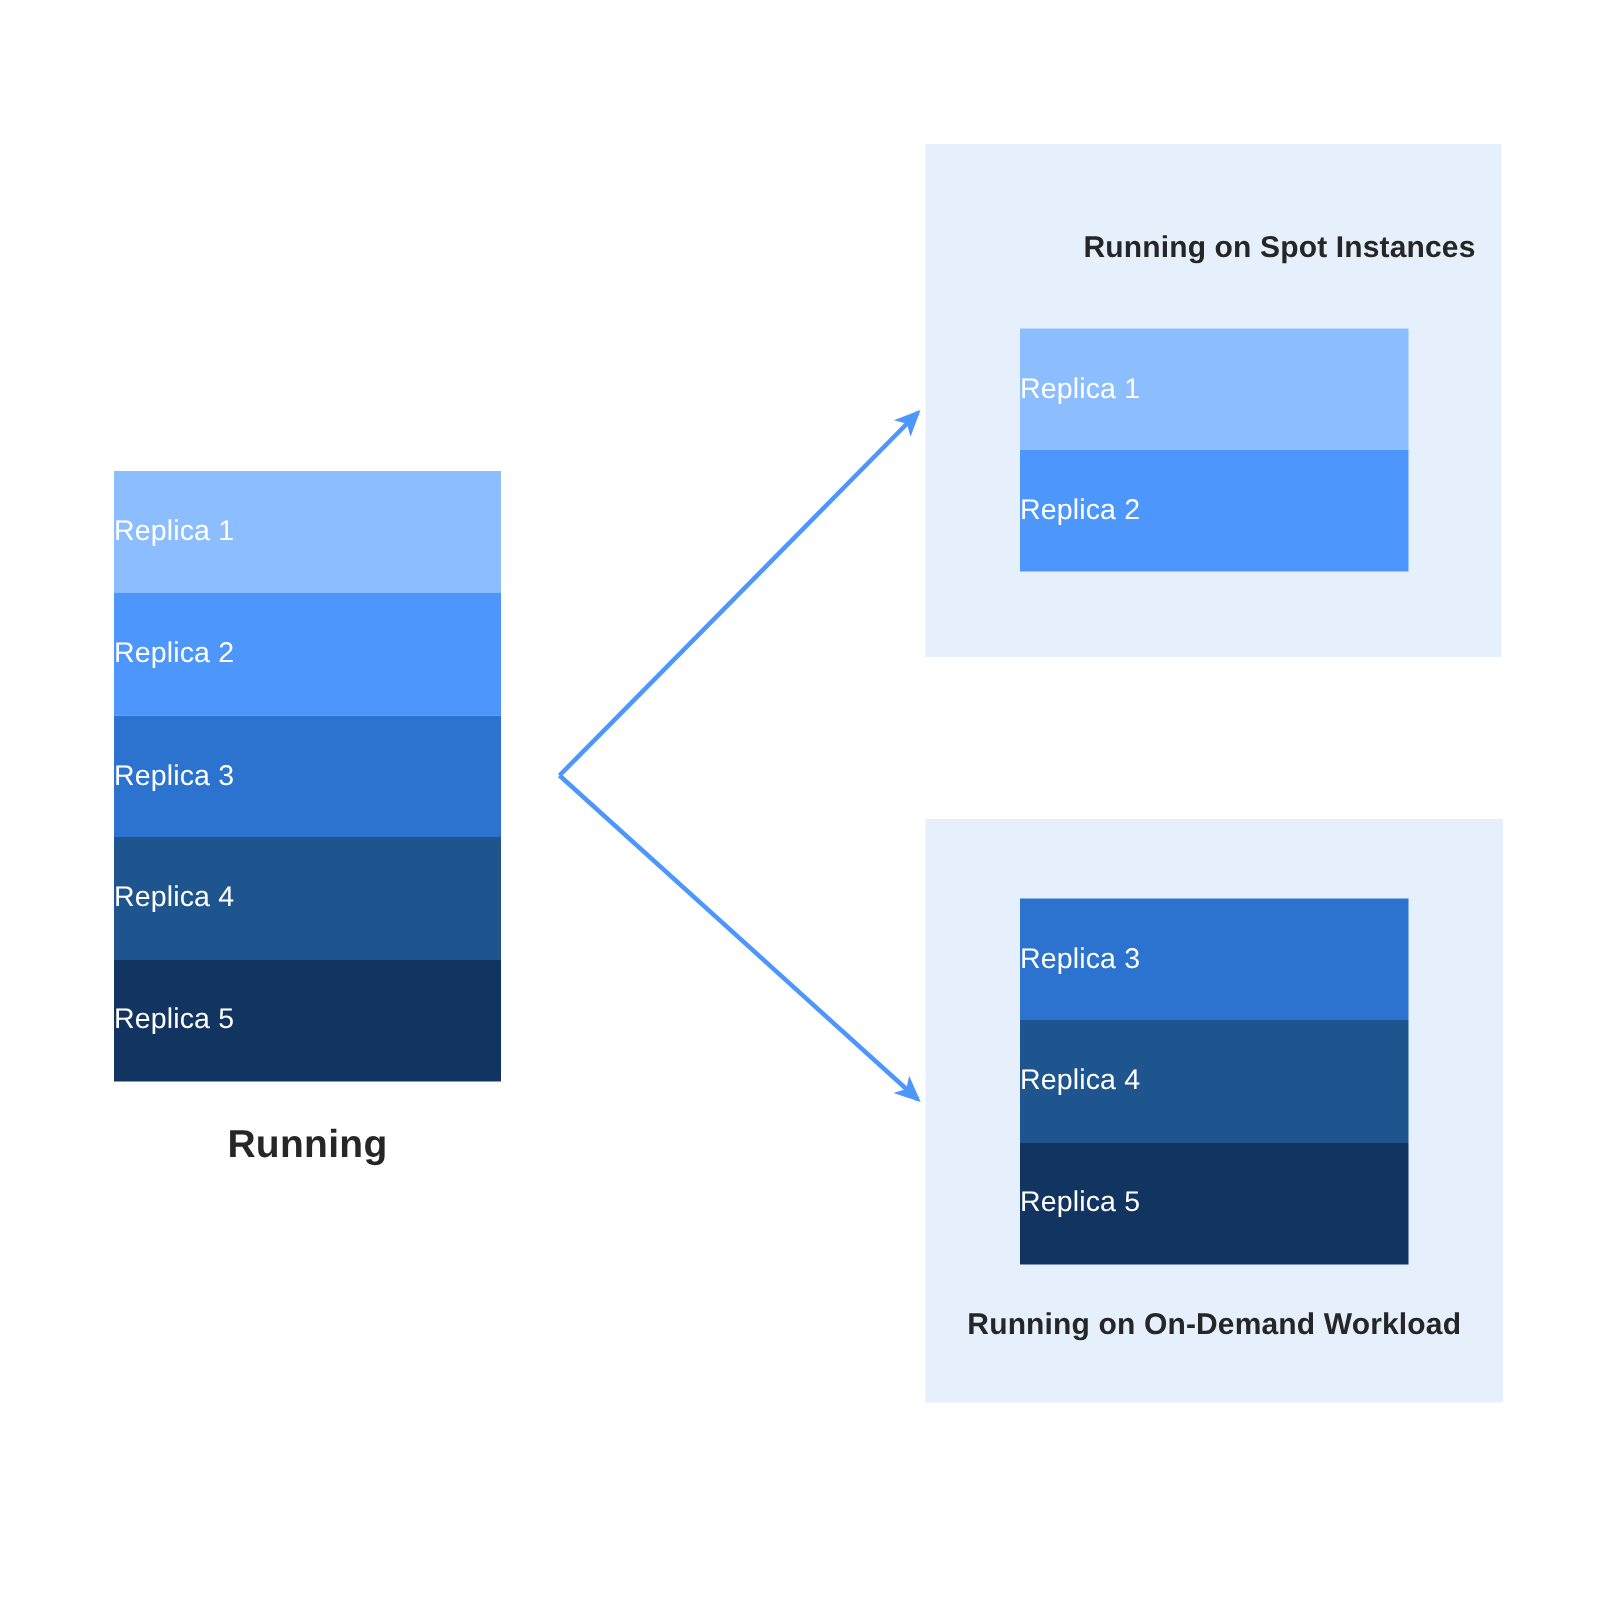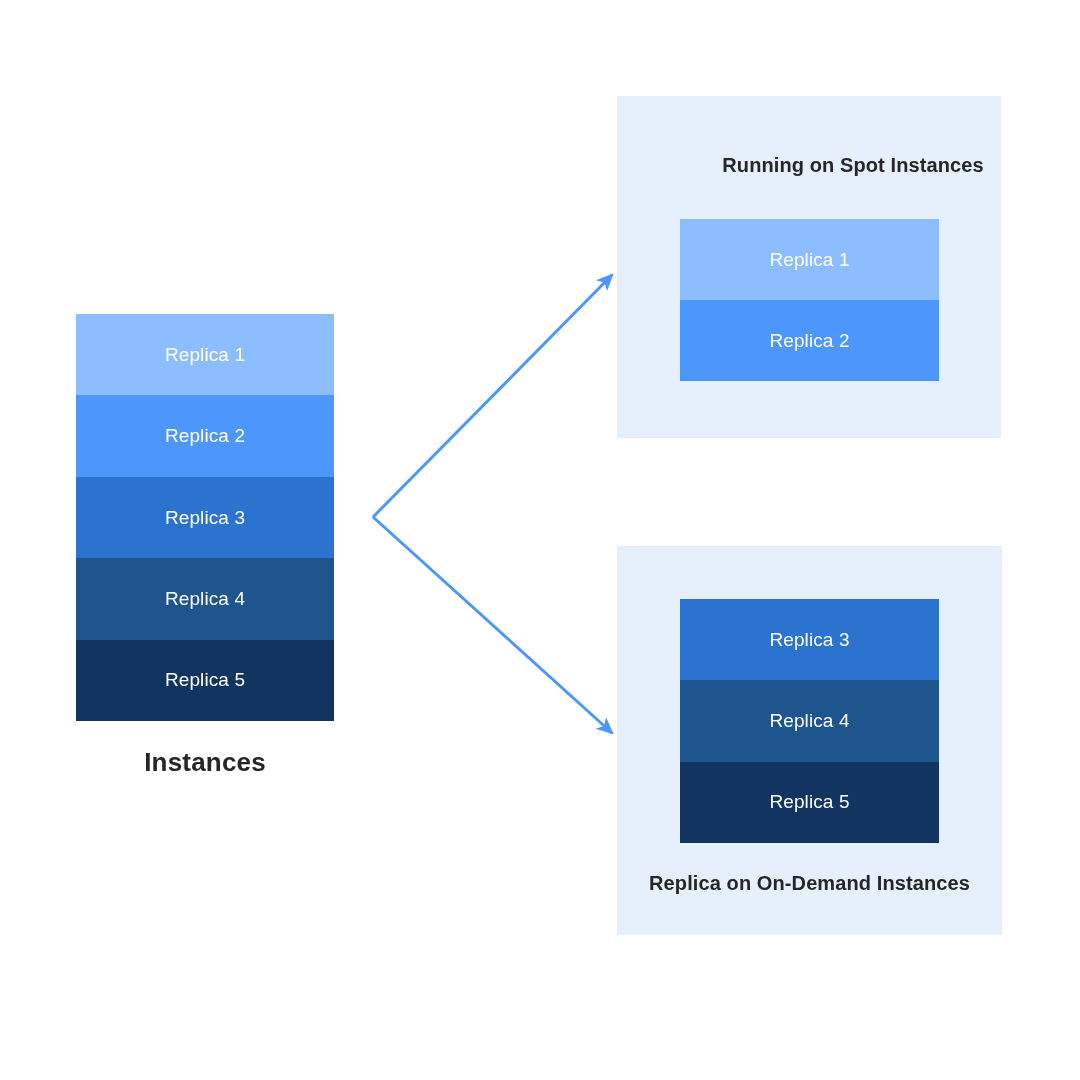--- a/index.html
+++ b/index.html
@@ -40,21 +40,21 @@
   #workload-stack {
     width: 258px;
     height: 407px;
     display: flex;
     flex-direction: column;
   }
   .replica-band {
     flex: 1 1 0;
     display: flex;
     align-items: center;
-    justify-content: center;
+    justify-content: flex-start;
     color: #ffffff;
     font-size: 19px;
     font-weight: 400;
     letter-spacing: 0.1px;
     box-sizing: border-box;
   }
   #workload-label {
     margin-top: 26px;
     width: 258px;
     text-align: center;
@@ -138,21 +138,21 @@
       <div class="replica-band" style="background:#2b73ce">
         <span>Replica 3</span>
       </div>
       <div class="replica-band" style="background:#1e558f">
         <span>Replica 4</span>
       </div>
       <div class="replica-band" style="background:#123460">
         <span>Replica 5</span>
       </div>
     </div>
-    <div id="workload-label">Instances</div>
+    <div id="workload-label">Running</div>
   </div>
 
   <div id="spot-panel" class="panel"></div>
   <div id="spot-title" class="panel-title" style="left:617px; width:384px;padding-left:44px;">Running on Spot Instances</div>
   <div id="spot-stack" class="panel-stack">
     <div class="replica-band" style="background:#8cbeff">
       <span>Replica 1</span>
     </div>
     <div class="replica-band" style="background:#4d96fb">
       <span>Replica 2</span>
@@ -164,15 +164,15 @@
     <div class="replica-band" style="background:#2b73ce">
       <span>Replica 3</span>
     </div>
     <div class="replica-band" style="background:#1e558f">
       <span>Replica 4</span>
     </div>
     <div class="replica-band" style="background:#123460">
       <span>Replica 5</span>
     </div>
   </div>
-  <div id="ondemand-title" class="panel-title" style="left:617px; width:385px;">Replica on On-Demand Instances</div>
+  <div id="ondemand-title" class="panel-title" style="left:617px; width:385px;">Running on On-Demand Workload</div>
 
 </div>
 
 </body></html>

